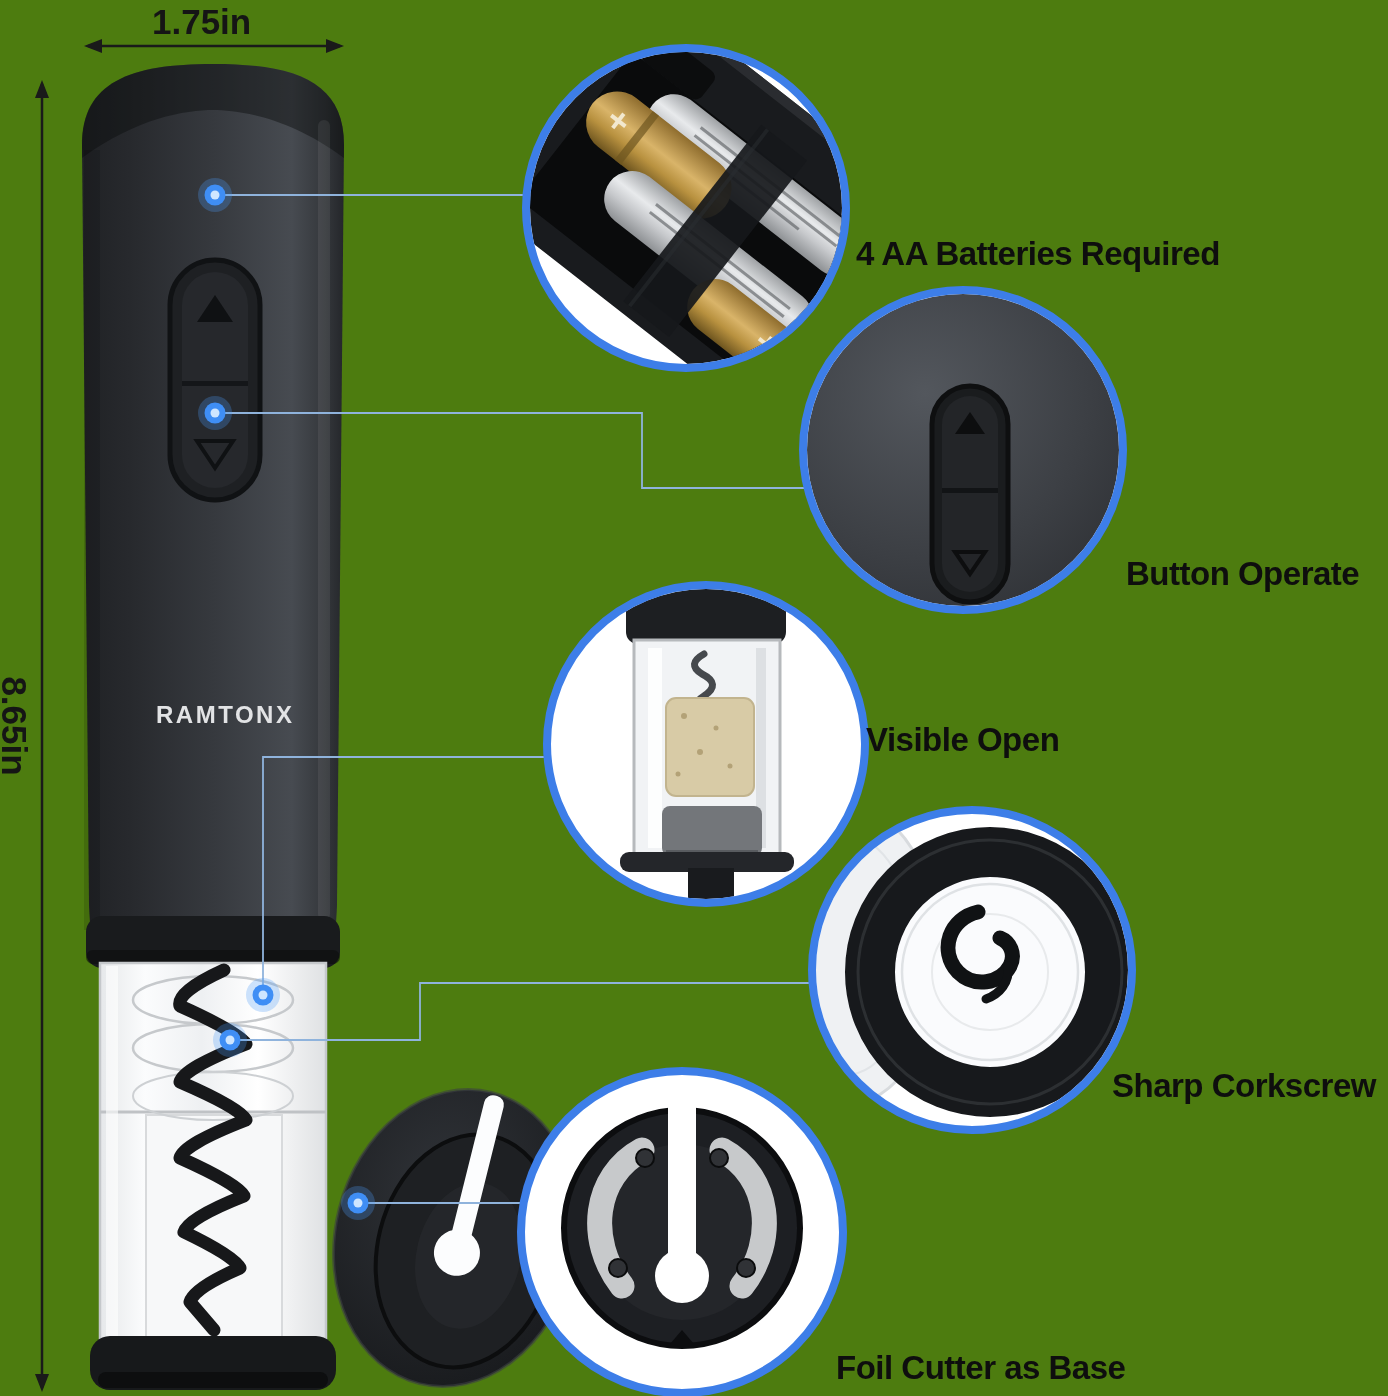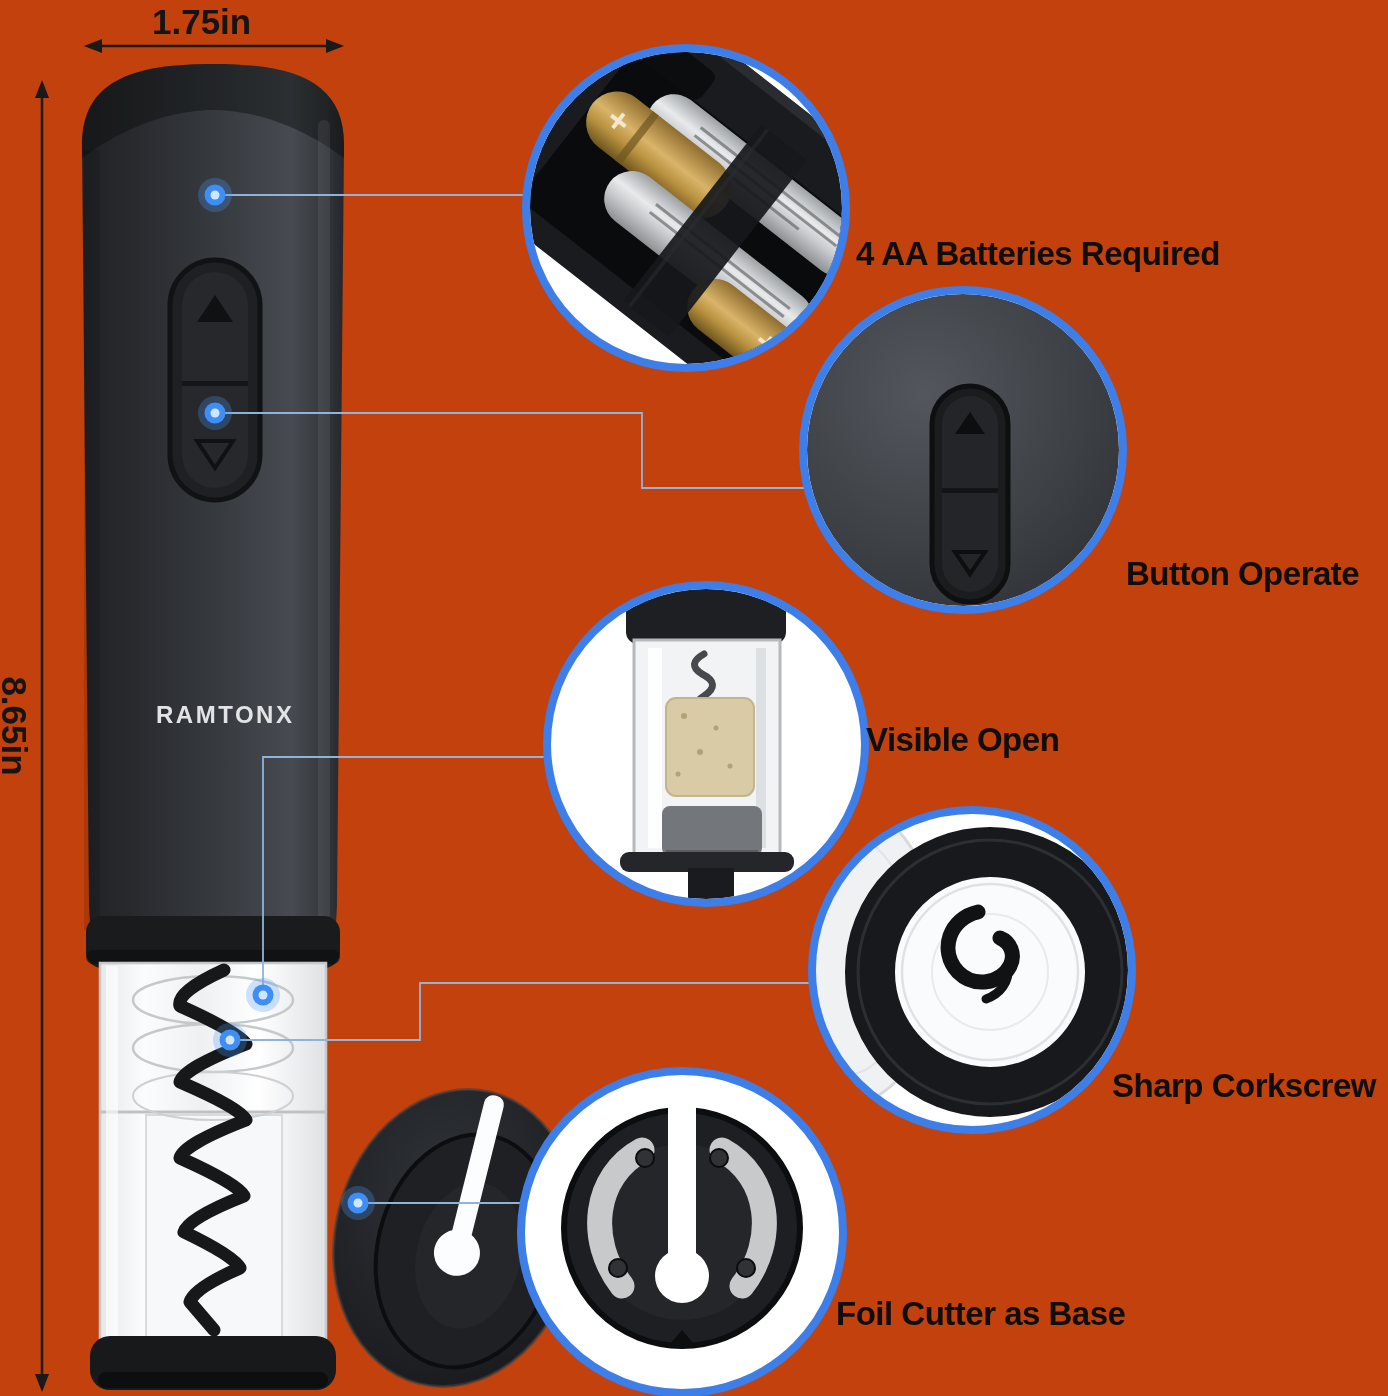--- a/index.html
+++ b/index.html
@@ -1,38 +1,38 @@
 <!DOCTYPE html>
 <html><head>
 <meta charset="utf-8">
 <style>
   html,body { margin:0; padding:0; background:#ffffff; }
   .canvas {
-    position:relative; width:1388px; height:1396px; background:#c2410c;
+    position:relative; width:1388px; height:1396px; background:#4d7c0f;
     font-family:"Liberation Sans", sans-serif; overflow:hidden;
   }
   .canvas svg { position:absolute; left:0; top:0; }
   .callout-label {
     position:absolute; font-weight:700; font-size:33px; color:#0e0e0e;
     letter-spacing:-0.5px; white-space:nowrap; line-height:1.1;
   }
   .dim {
     position:absolute; font-weight:700; font-size:35px; color:#151515; white-space:nowrap;
   }
   .dim-w { left:152px; top:2px; }
   .dim-h { left:-36px; top:706px; transform:rotate(90deg); transform-origin:center; }
   .brand {
     position:absolute; left:156px; top:701px; width:140px; 
     font-weight:700; font-size:24px; letter-spacing:2.5px; color:#e2e3e5;
   }
   .lbl-battery   { left:856px;  top:236px; }
   .lbl-button    { left:1126px; top:556px; }
   .lbl-visible   { left:866px;  top:722px; }
   .lbl-corkscrew { left:1112px; top:1068px; }
-  .lbl-foil      { left:836px;  top:1296px; }
+  .lbl-foil      { left:836px;  top:1350px; }
 </style>
 </head>
 <body>
 
 <div class="canvas">
 
 <svg width="1388" height="1396" viewBox="0 0 1388 1396">
   <defs>
     <linearGradient id="bodyG" x1="0" y1="0" x2="1" y2="0">
       <stop offset="0" stop-color="#202225"></stop>

